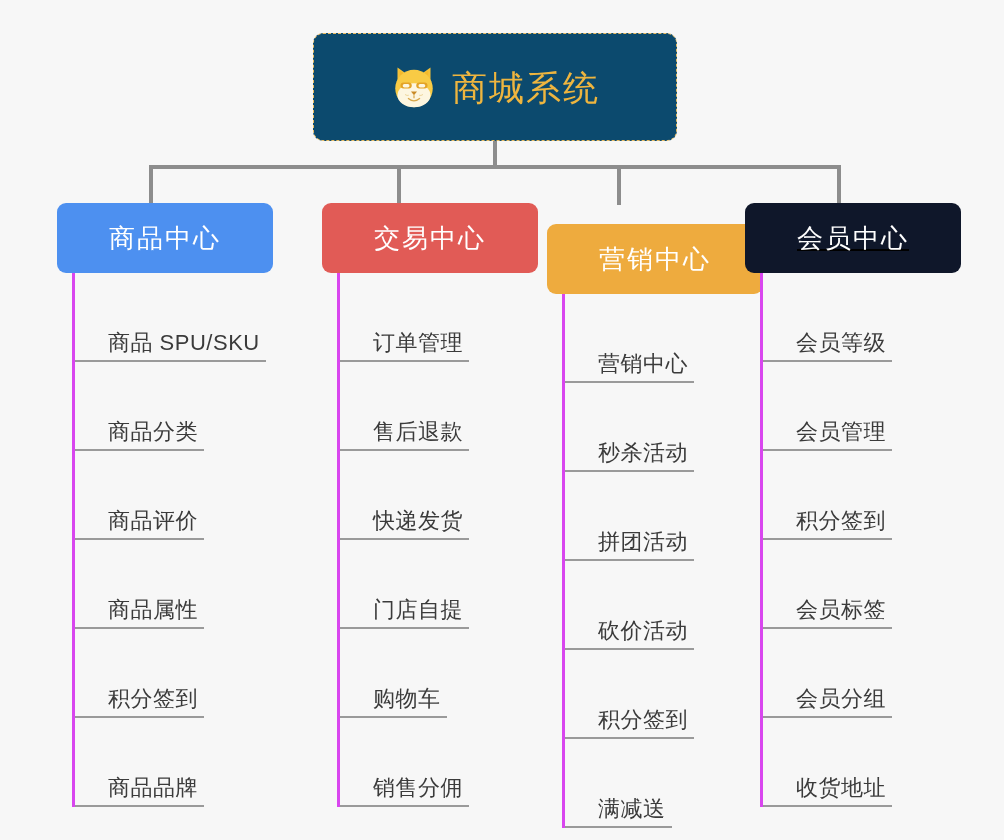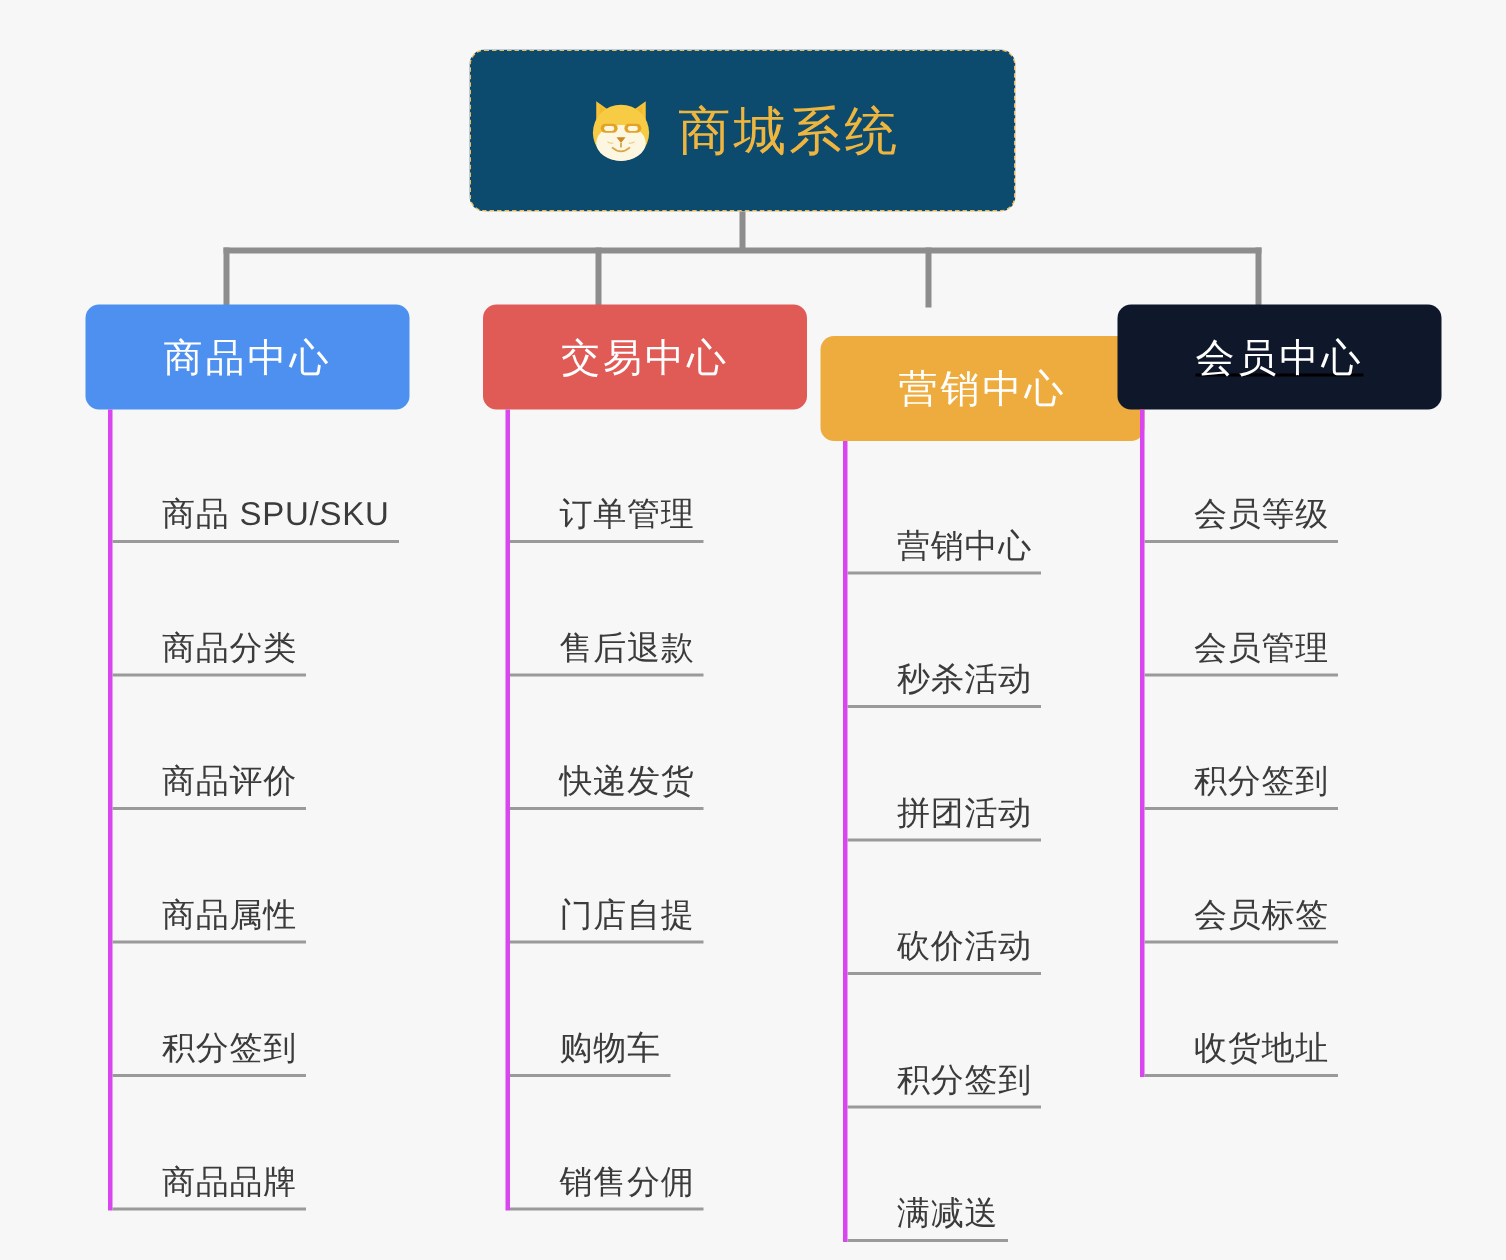--- a/index.html
+++ b/index.html
@@ -248,18 +248,21 @@
       <div class="child-item">
           <span class="child-item-inner"><span class="child-label">会员管理</span></span>
         </div>
       <div class="child-item">
           <span class="child-item-inner"><span class="child-label">积分签到</span></span>
         </div>
       <div class="child-item">
           <span class="child-item-inner"><span class="child-label">会员标签</span></span>
         </div>
       <div class="child-item">
+          <span class="child-item-inner"><span class="child-label">会员分组</span></span>
+        </div>
+      <div class="child-item">
           <span class="child-item-inner"><span class="child-label">收货地址</span></span>
         </div>
     </div>
   </div>
 
 </div>
 
 </body></html>

